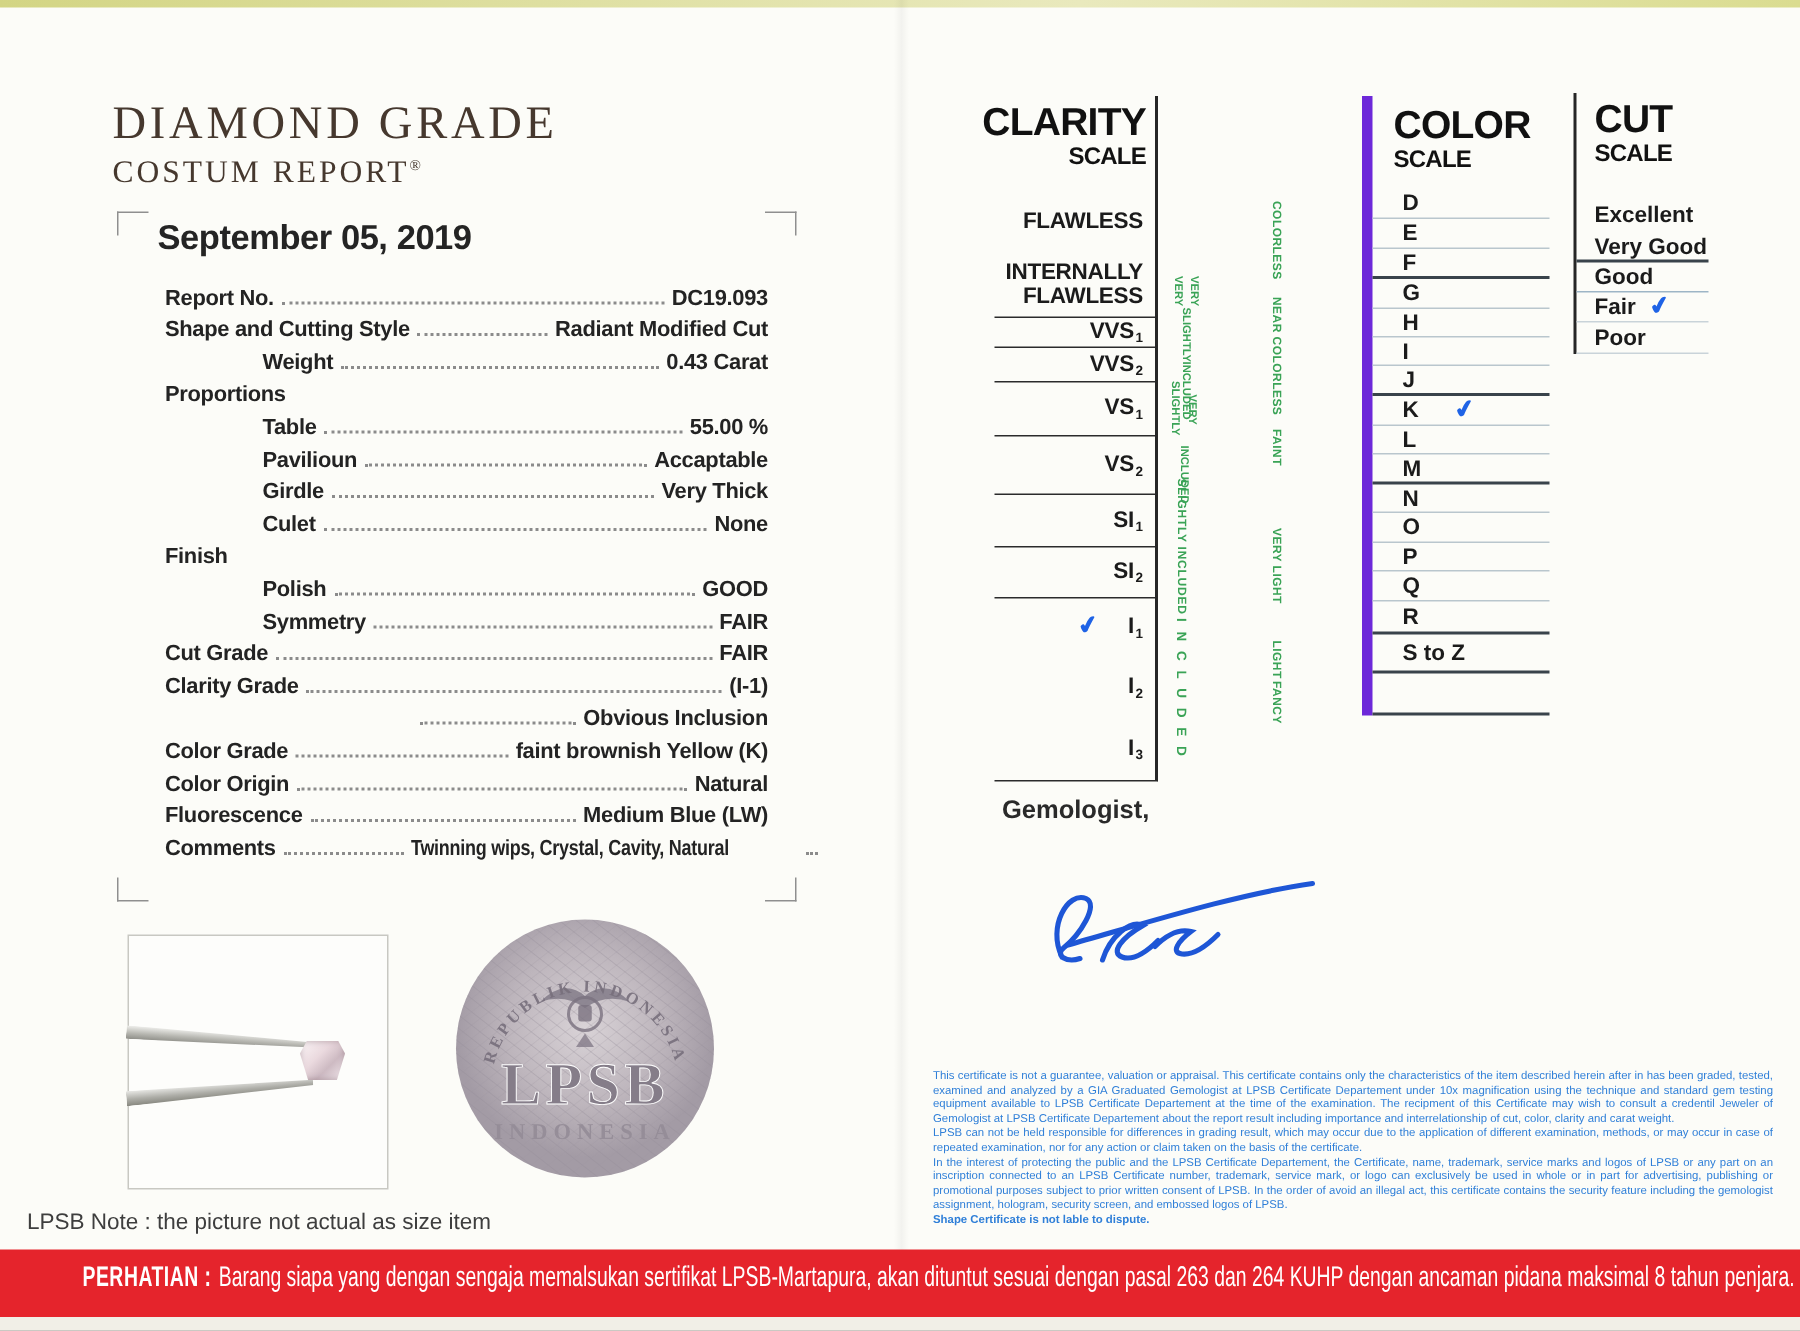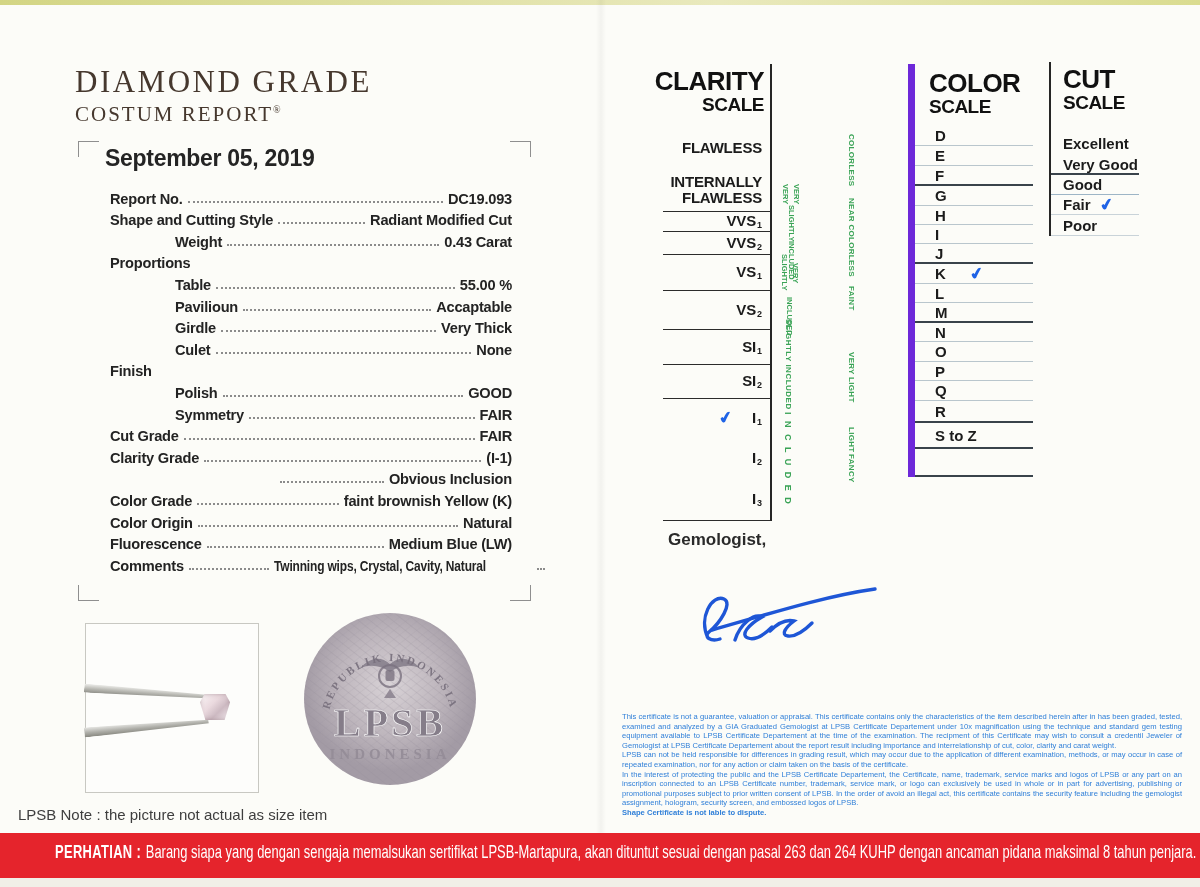--- a/index.html
+++ b/index.html
@@ -44,21 +44,21 @@
   .gem{position:absolute;left:114px;top:70px;width:30px;height:26px;
        background:linear-gradient(135deg,#fbf6f7,#ead9de 40%,#cdbac2 65%,#f3eaee);
        clip-path:polygon(15% 0,85% 0,100% 32%,82% 100%,18% 100%,0 32%);
        box-shadow:inset 0 0 4px rgba(120,90,100,.5);}
 
   .seal{position:absolute;left:303px;top:612px;}
   .lpsb-note{position:absolute;left:18px;top:806px;font-size:15px;color:#3e3e3e;}
 
   
   .col-header .h1{font-size:26px;font-weight:700;letter-spacing:-0.5px;line-height:26px;color:#111;}
-  .col-header .h2{font-size:19px;font-weight:700;letter-spacing:-0.5px;line-height:21px;color:#111;}
+  .col-header .h2{font-size:16px;font-weight:700;letter-spacing:-0.5px;line-height:21px;color:#111;}
 
   #clarity-col{position:absolute;left:663px;top:64px;width:107px;height:456px;
                border-right:2px solid #262626;border-bottom:1.6px solid #2b2b2b;}
   #clarity-col .col-header{position:absolute;top:4px;right:6px;text-align:right;}
   .cl-row{position:absolute;left:0;right:0;display:flex;align-items:center;justify-content:flex-end;
           padding-right:8px;font-weight:700;font-size:15px;color:#1b1b1b;}
   .cl-row.b{border-bottom:1.6px solid #2b2b2b;}
   .cl-row .cl-lbl{text-align:right;line-height:16px;max-width:98px;letter-spacing:-0.2px;}
   .cl-sub,.co-sub{font-size:9px;font-weight:700;transform:translateY(4px);margin-left:1px;}
   .check{color:var(--check-blue,#1f63e6);font-size:16px;font-weight:700;transform:rotate(-12deg);line-height:1;}

